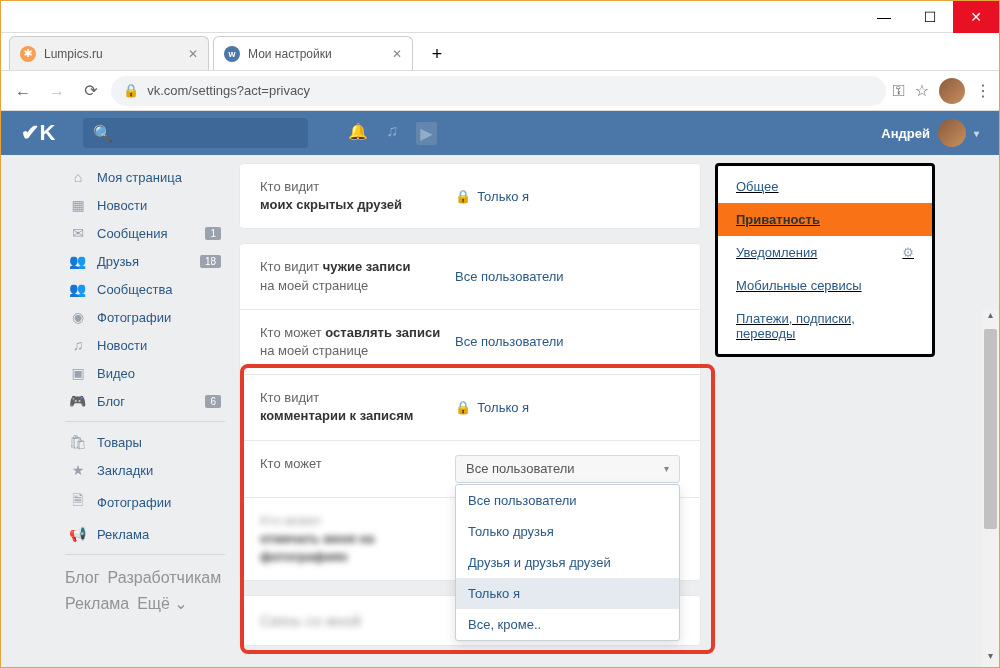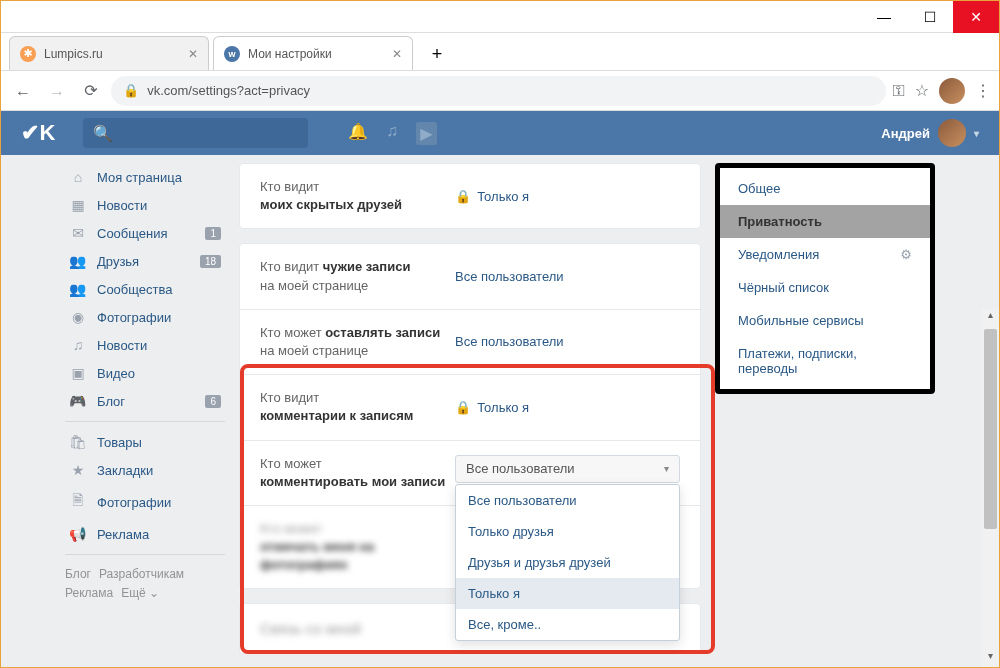--- a/index.html
+++ b/index.html
@@ -41,21 +41,21 @@
 
 .vk-body { flex: 1; background: #edeef0; display: flex; justify-content: center; overflow: hidden; position: relative; }
 .vk-container { width: 870px; display: flex; gap: 14px; padding-top: 8px; }
 
 
 .left-nav { width: 160px; font-size: 13px; }
 .nav-item { display: flex; align-items: center; padding: 6px 4px; color: #2a5885; gap: 10px; }
 .nav-icon { width: 18px; color: #99a2ad; text-align: center; font-size: 14px; }
 .nav-badge { margin-left: auto; background: #99a2ad; color: #fff; font-size: 10px; padding: 1px 5px; border-radius: 2px; }
 .nav-sep { height: 1px; background: #d7d8db; margin: 6px 0; }
-.nav-links { font-size: 12px; color: #939393; margin-top: 10px; line-height: 1.6; }
+.nav-links { font-size: 16px; color: #939393; margin-top: 10px; line-height: 1.6; }
 .nav-links span { margin-right: 8px; }
 
 
 .center { flex: 1; }
 .panel { background: #fff; border: 1px solid #e7e8ec; border-radius: 4px; margin-bottom: 14px; }
 .setting-row { display: flex; padding: 14px 20px; font-size: 13px; border-bottom: 1px solid #e7e8ec; }
 .setting-row:last-child { border-bottom: none; }
 .setting-label { width: 195px; color: #656565; line-height: 1.4; }
 .setting-label b { color: #333; font-weight: bold; text-align: center; }
 .setting-value { color: #2a5885; display: flex; align-items: center; gap: 6px; }
@@ -65,23 +65,23 @@
 
 
 .dropdown-btn { width: 225px; height: 28px; background: #f7f7f7; border: 1px solid #d3d9de; border-radius: 3px; display: flex; align-items: center; padding: 0 10px; font-size: 13px; color: #555; }
 .dropdown-btn .chev { margin-left: auto; color: #888; font-size: 10px; }
 .dropdown-menu { position: absolute; width: 225px; background: #fff; border: 1px solid #c5d0db; border-radius: 3px; box-shadow: 0 4px 12px rgba(0,0,0,.12); font-size: 13px; z-index: 10; }
 .dropdown-item { padding: 8px 12px; color: #2a5885; }
 .dropdown-item.hover { background: #e4eaf0; }
 
 
 .right-nav { width: 220px; }
-.right-panel { background: #fff; border: 5px solid #000000; border-radius: 4px; padding: 4px 0; }
+.right-panel { background: #fff; border: 3px solid #000000; border-radius: 4px; padding: 4px 0; text-decoration: underline; }
 .right-item { padding: 9px 18px; font-size: 13px; color: #2a5885; display: flex; align-items: center; }
-.right-item.active { background: #a3a3a3; color: #333; font-weight: bold; }
+.right-item.active { background: #f97316; color: #333; font-weight: bold; }
 .right-item .gear { margin-left: auto; color: #99a2ad; }
 
 
 .highlight { position: absolute; border: 4px solid #e43b2a; border-radius: 8px; pointer-events: none; }
 
 
 .sbar-v { position: absolute; right: 0; top: 154px; width: 17px; bottom: 0; background: #f1f1f1; }
 .sbar-v .thumb { position: absolute; left: 2px; right: 2px; top: 20px; height: 200px; background: #c1c1c1; border-radius: 2px; }
 .sbar-v .arr { height: 17px; text-align:center; font-size:10px; color:#666; }
 </style>
@@ -236,21 +236,21 @@
               </div>
           </div>
           <div class="setting-row">
             <div class="setting-label"><span>Кто видит</span><br><b>комментарии к записям</b></div>
             <div class="setting-value">
                 <span class="lock">🔒</span>
                 <span>Только я</span>
               </div>
           </div>
           <div class="setting-row" style="position:relative">
-            <div class="setting-label"><span>Кто может</span><br><b>комментировать мои записи</b></div>
+            <div class="setting-label"><span>Кто может</span><br></div>
             <div style="position:relative">
               <div class="dropdown-btn">
                 <span>Все пользователи</span>
                 <span class="chev">▾</span>
               </div>
               <div class="dropdown-menu" style="top:29px;left:0">
                 <div class="dropdown-item">Все пользователи</div>
                 <div class="dropdown-item">Только друзья</div>
                 <div class="dropdown-item">Друзья и друзья друзей</div>
                 <div class="dropdown-item hover">Только я</div>
@@ -271,21 +271,20 @@
       </div>
 
       <div class="right-nav">
         <div class="right-panel">
           <div class="right-item">Общее</div>
           <div class="right-item active">Приватность</div>
           <div class="right-item">
               <span>Уведомления</span>
               <span class="gear">⚙</span>
             </div>
-          <div class="right-item">Чёрный список</div>
           <div class="right-item">Мобильные сервисы</div>
           <div class="right-item">Платежи, подписки, переводы</div>
         </div>
       </div>
 
     </div>
 
     <div class="highlight" style="left:239px; top:209px; width:475px; height:290px;"></div>
 
     <div class="sbar-v">

